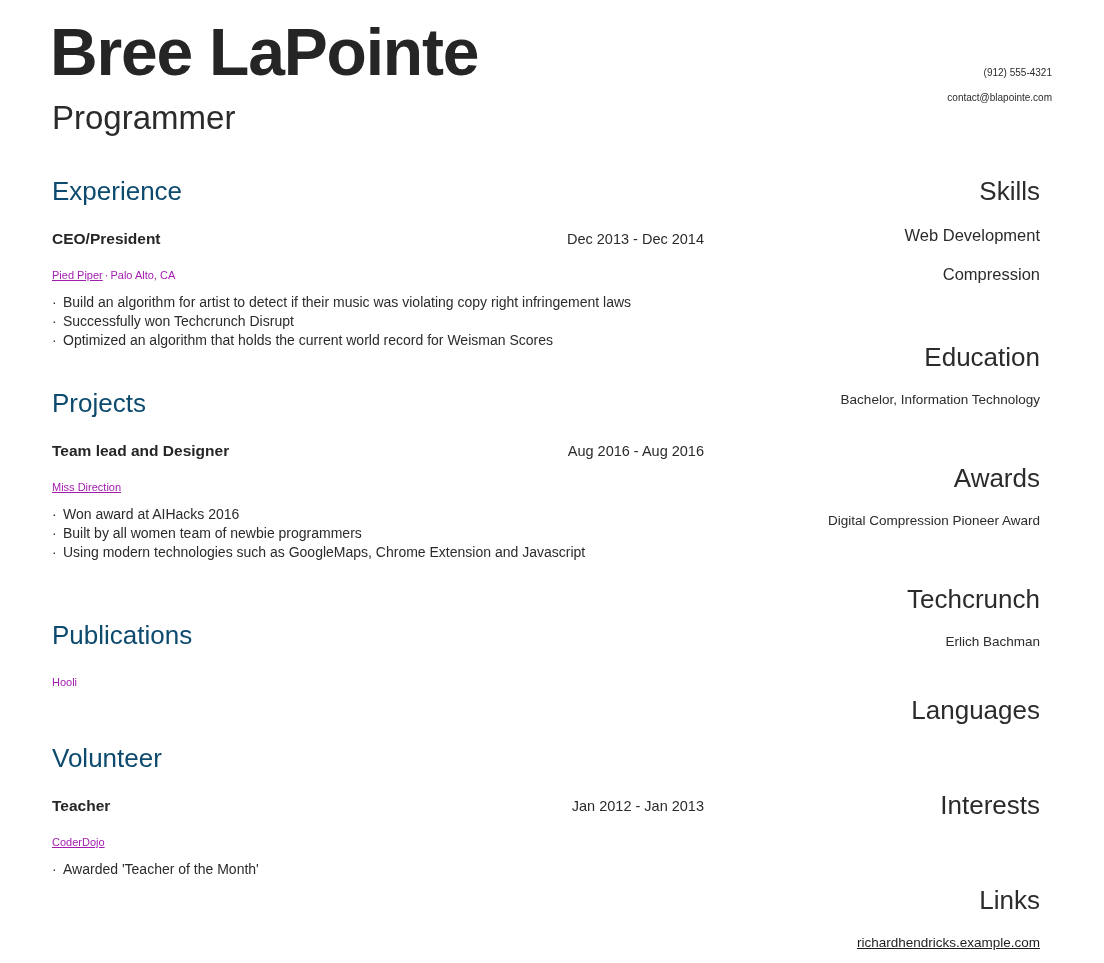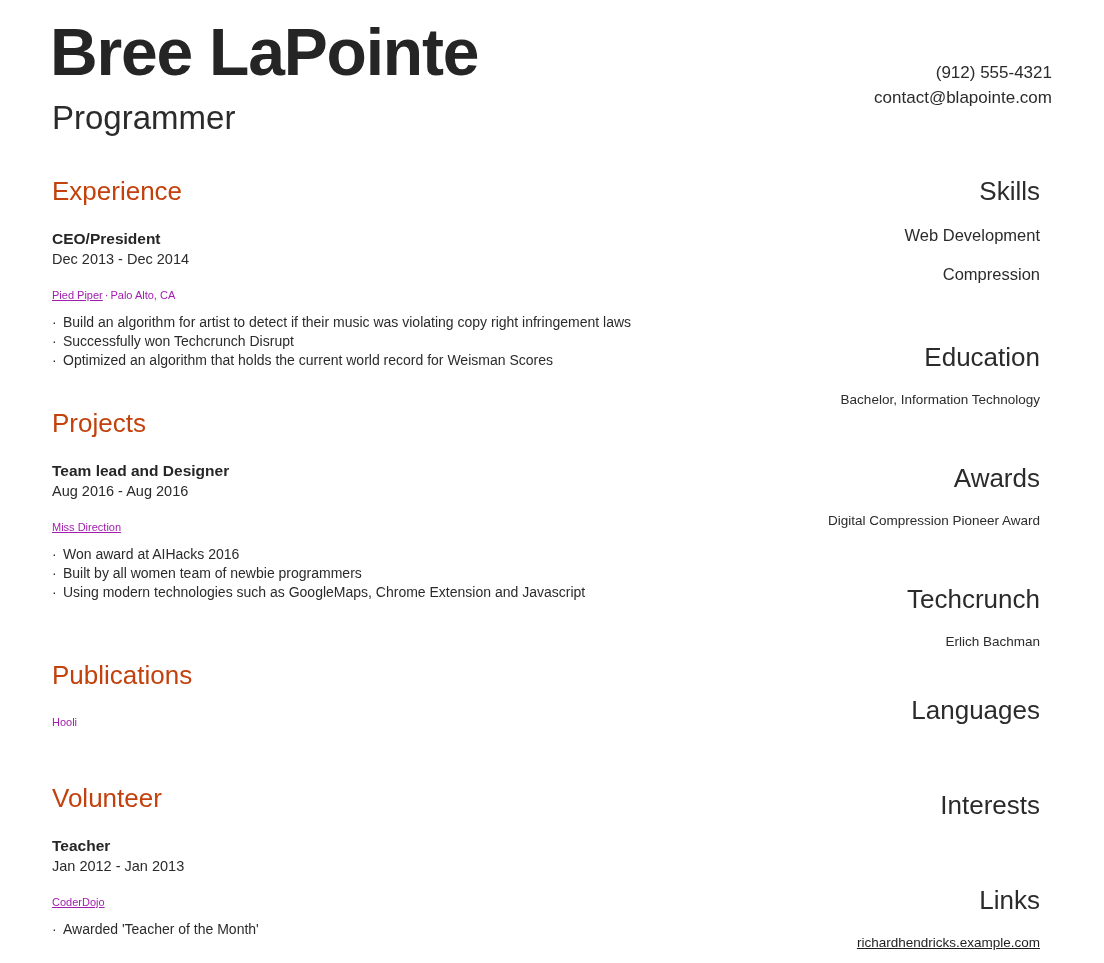--- a/index.html
+++ b/index.html
@@ -36,21 +36,21 @@
     font-size: 33px;
     font-weight: normal;
     line-height: 38px;
     color: #2b2b2b;
     white-space: nowrap;
   }
   .contact {
     position: absolute;
     right: 52px; top: 60px;
     text-align: right;
-    font-size: 17px;
+    font-size: 10px;
     line-height: 25px;
     color: #2b2b2b;
   }
   .contact div { white-space: nowrap; }
 
   
   .main-col {
     position: absolute;
     left: 52px; top: 176px;
     width: 652px;
@@ -61,30 +61,29 @@
     width: 300px;
     text-align: right;
   }
 
   
   .section { margin-bottom: 0; }
   .section-heading {
     font-size: 26px;
     font-weight: normal;
     line-height: 30px;
-    color: #c2410c;
+    color: #0c4a6e;
     margin-bottom: 22px;
   }
   .entry { position: relative; margin-bottom: 4px; }
   .entry-row {
     position: relative;
     display: flex;
     justify-content: space-between;
     align-items: baseline;
-    flex-direction: column;
   }
   .entry-title {
     font-size: 15.5px;
     font-weight: bold;
     line-height: 21px;
     color: #262626;
   }
   .entry-title.linked { text-decoration: underline; }
   .entry-date {
     font-size: 14.5px;

